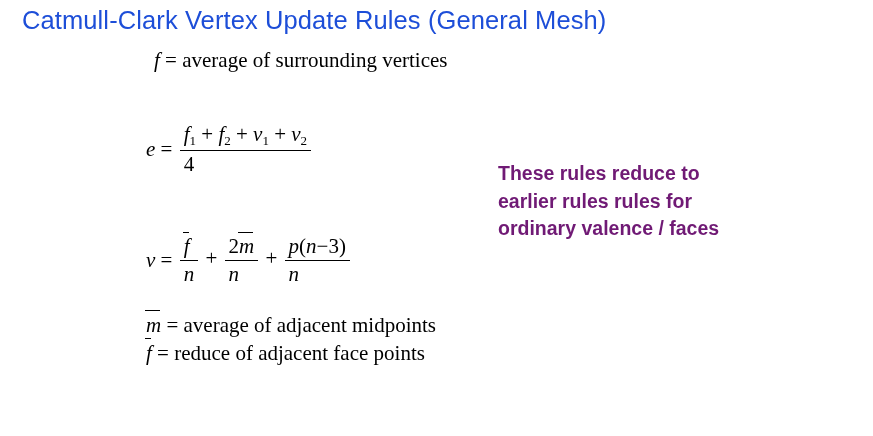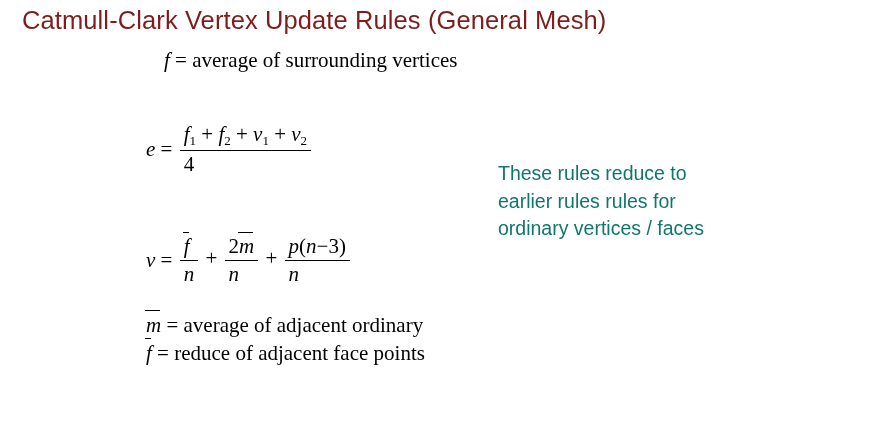--- a/index.html
+++ b/index.html
@@ -15,36 +15,36 @@
     font-family: "Liberation Serif", serif;
     color: #000000;
   }
 
   #slide-title {
     position: absolute;
     left: 22px;
     top: 6px;
     font-family: "Liberation Sans", sans-serif;
     font-size: 25.5px;
-    color: #7f1d1d;
+    color: #1d4ed8;
     white-space: nowrap;
     letter-spacing: 0.1px;
   }
 
   
   .math {
     font-family: "Liberation Serif", serif;
     color: #000;
   }
   .it { font-style: italic; }
   .up { font-style: normal; }
 
   #line-f {
     position: absolute;
-    left: 164px;
+    left: 154px;
     top: 48px;
     font-size: 21px;
     white-space: nowrap;
   }
 
   
   .frac {
     display: inline-block;
     vertical-align: middle;
     text-align: left;
@@ -111,24 +111,24 @@
   }
   #defs .def-line { white-space: nowrap; }
 
   
   #callout {
     position: absolute;
     left: 498px;
     top: 160px;
     width: 330px;
     font-family: "Liberation Sans", sans-serif;
-    font-weight: normal;
+    font-weight: bold;
     font-size: 19.5px;
     line-height: 1.42;
-    color: #0f766e;
+    color: #701a75;
   }
 </style>
 </head>
 <body>
 
 <div id="slide-title">Catmull-Clark Vertex Update Rules (General Mesh)</div>
 
 <div id="line-f" class="math">
   <span class="it">f</span>
   <span class="up">=</span>
@@ -178,26 +178,26 @@
     </span>
     <span class="bar"></span>
     <span class="den it">n</span>
   </span>
 </div>
 
 <div id="defs" class="math">
   <div class="def-line">
     <span class="ovb">m</span>
     <span class="up">=</span>
-    <span class="up">average of adjacent ordinary</span>
+    <span class="up">average of adjacent midpoints</span>
   </div>
   <div class="def-line">
     <span class="ovb">f</span>
     <span class="up">=</span>
     <span class="up">reduce of adjacent face points</span>
   </div>
 </div>
 
 <div id="callout">
   <div>These rules reduce to</div>
   <div>earlier rules rules for</div>
-  <div>ordinary vertices / faces</div>
+  <div>ordinary valence / faces</div>
 </div>
 
 </body></html>

